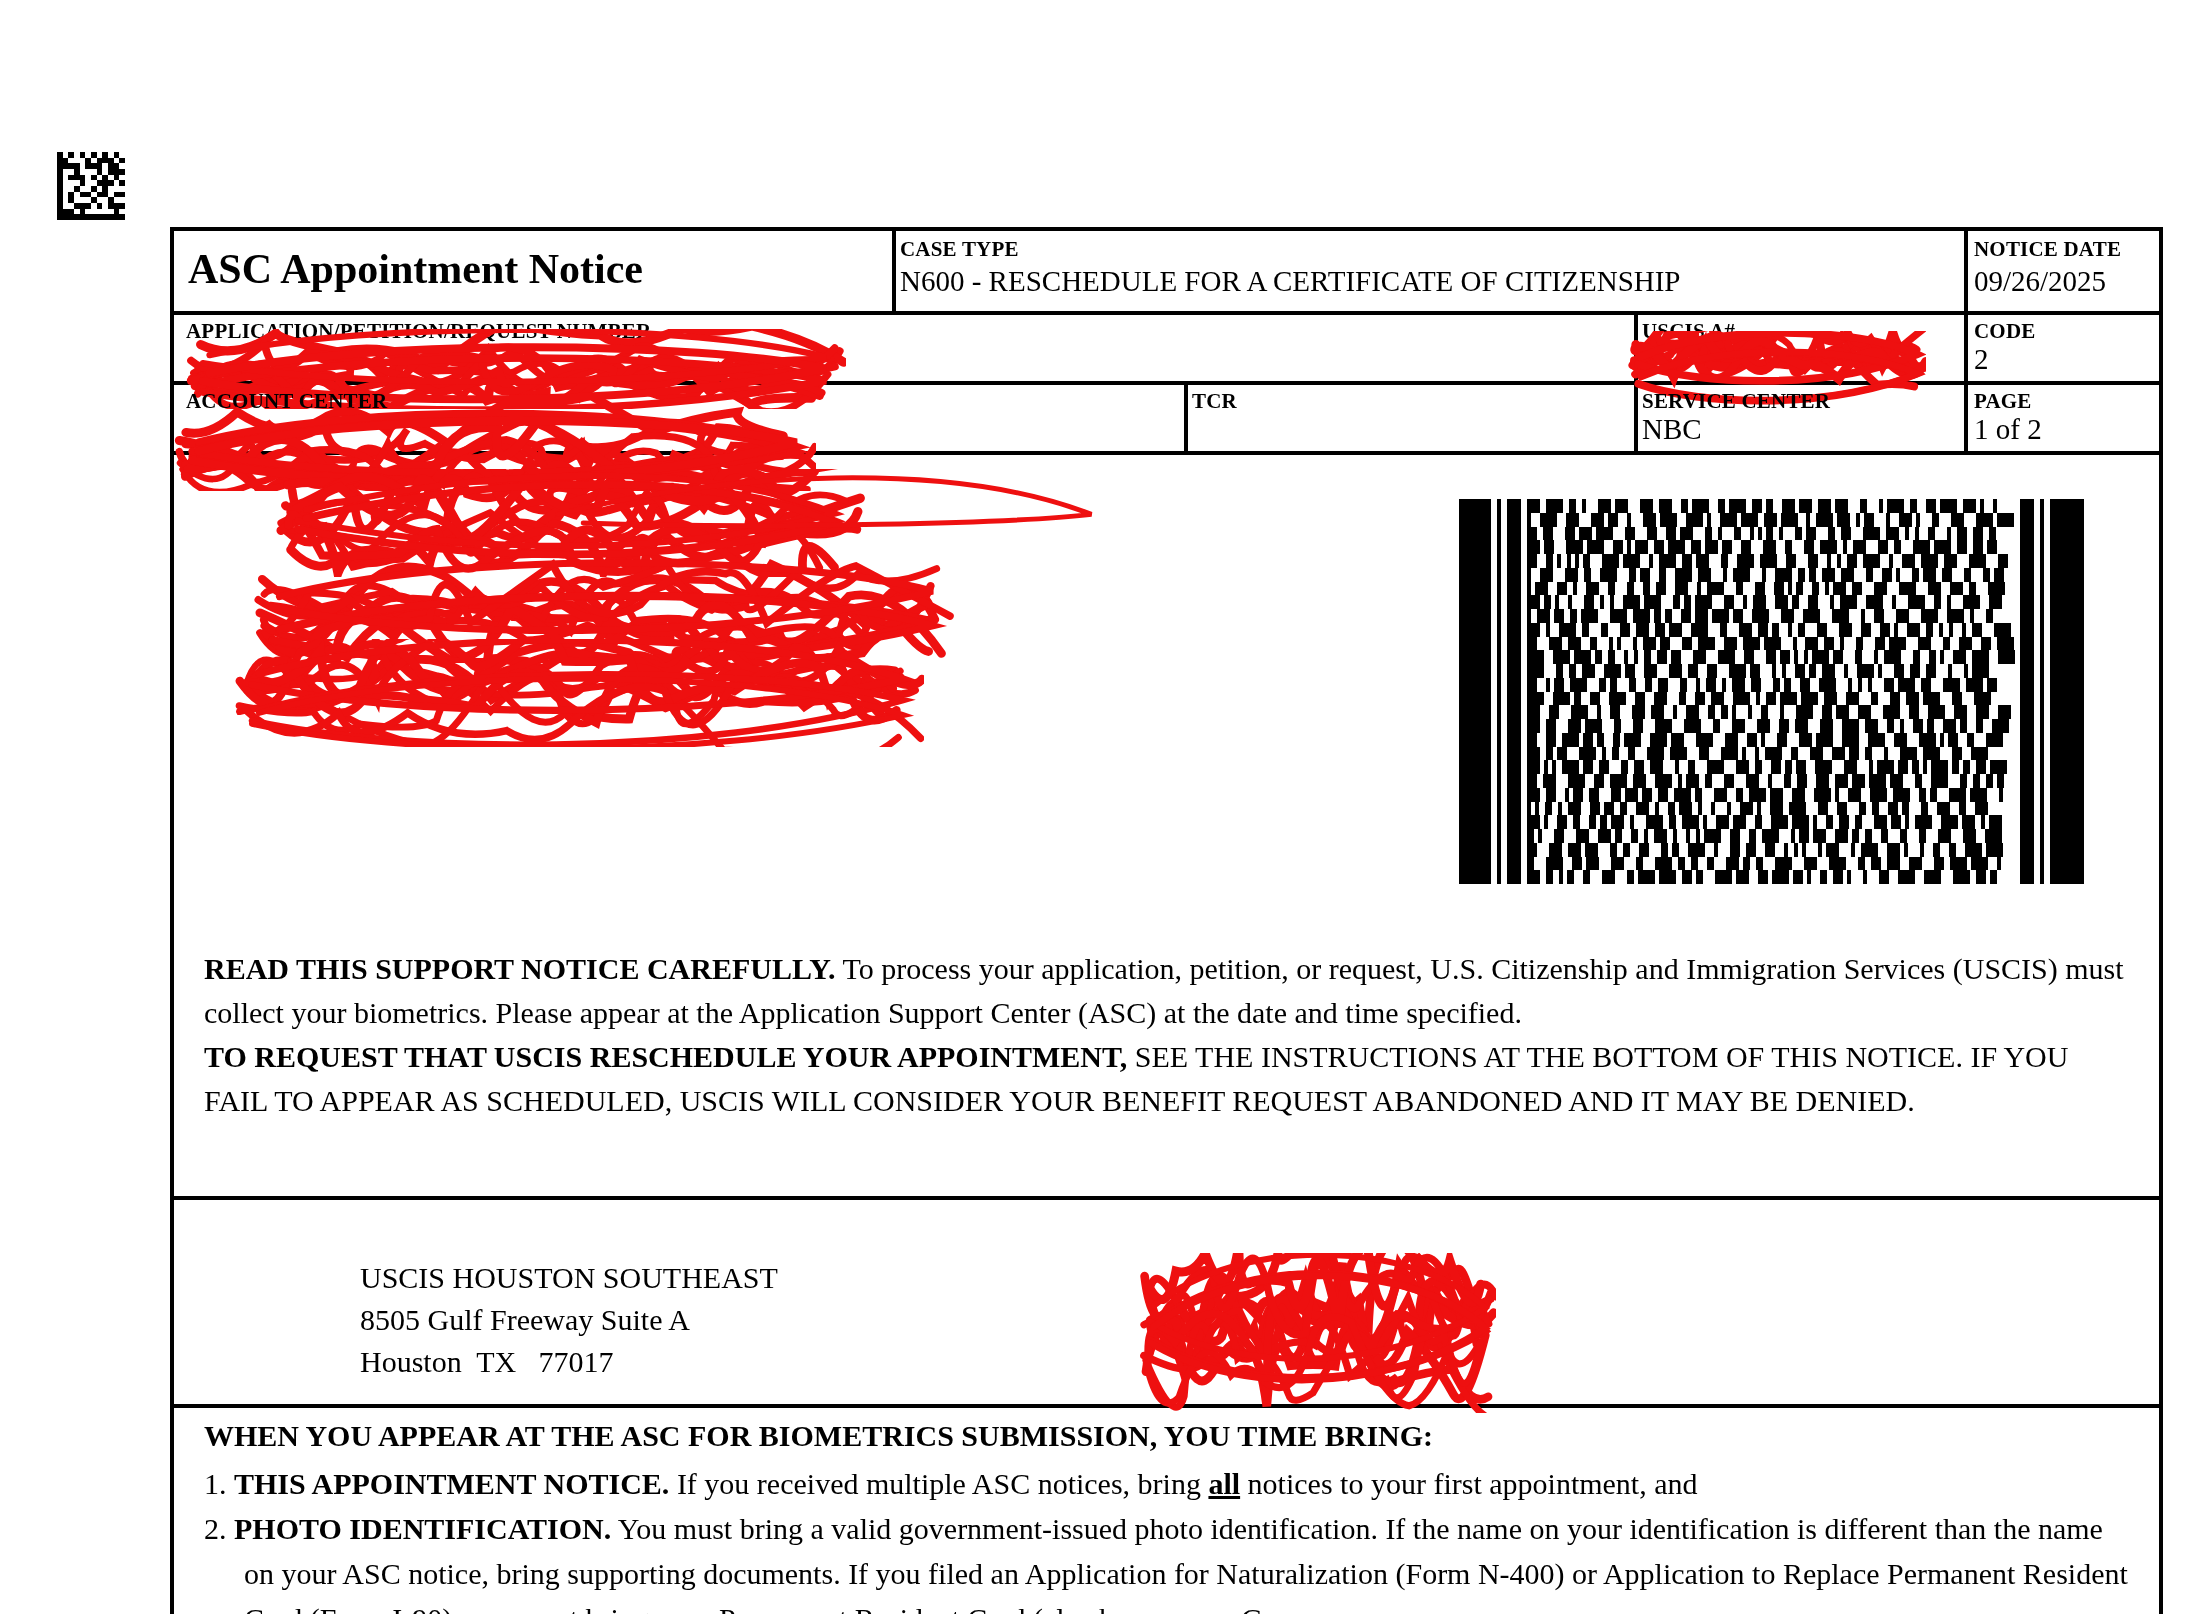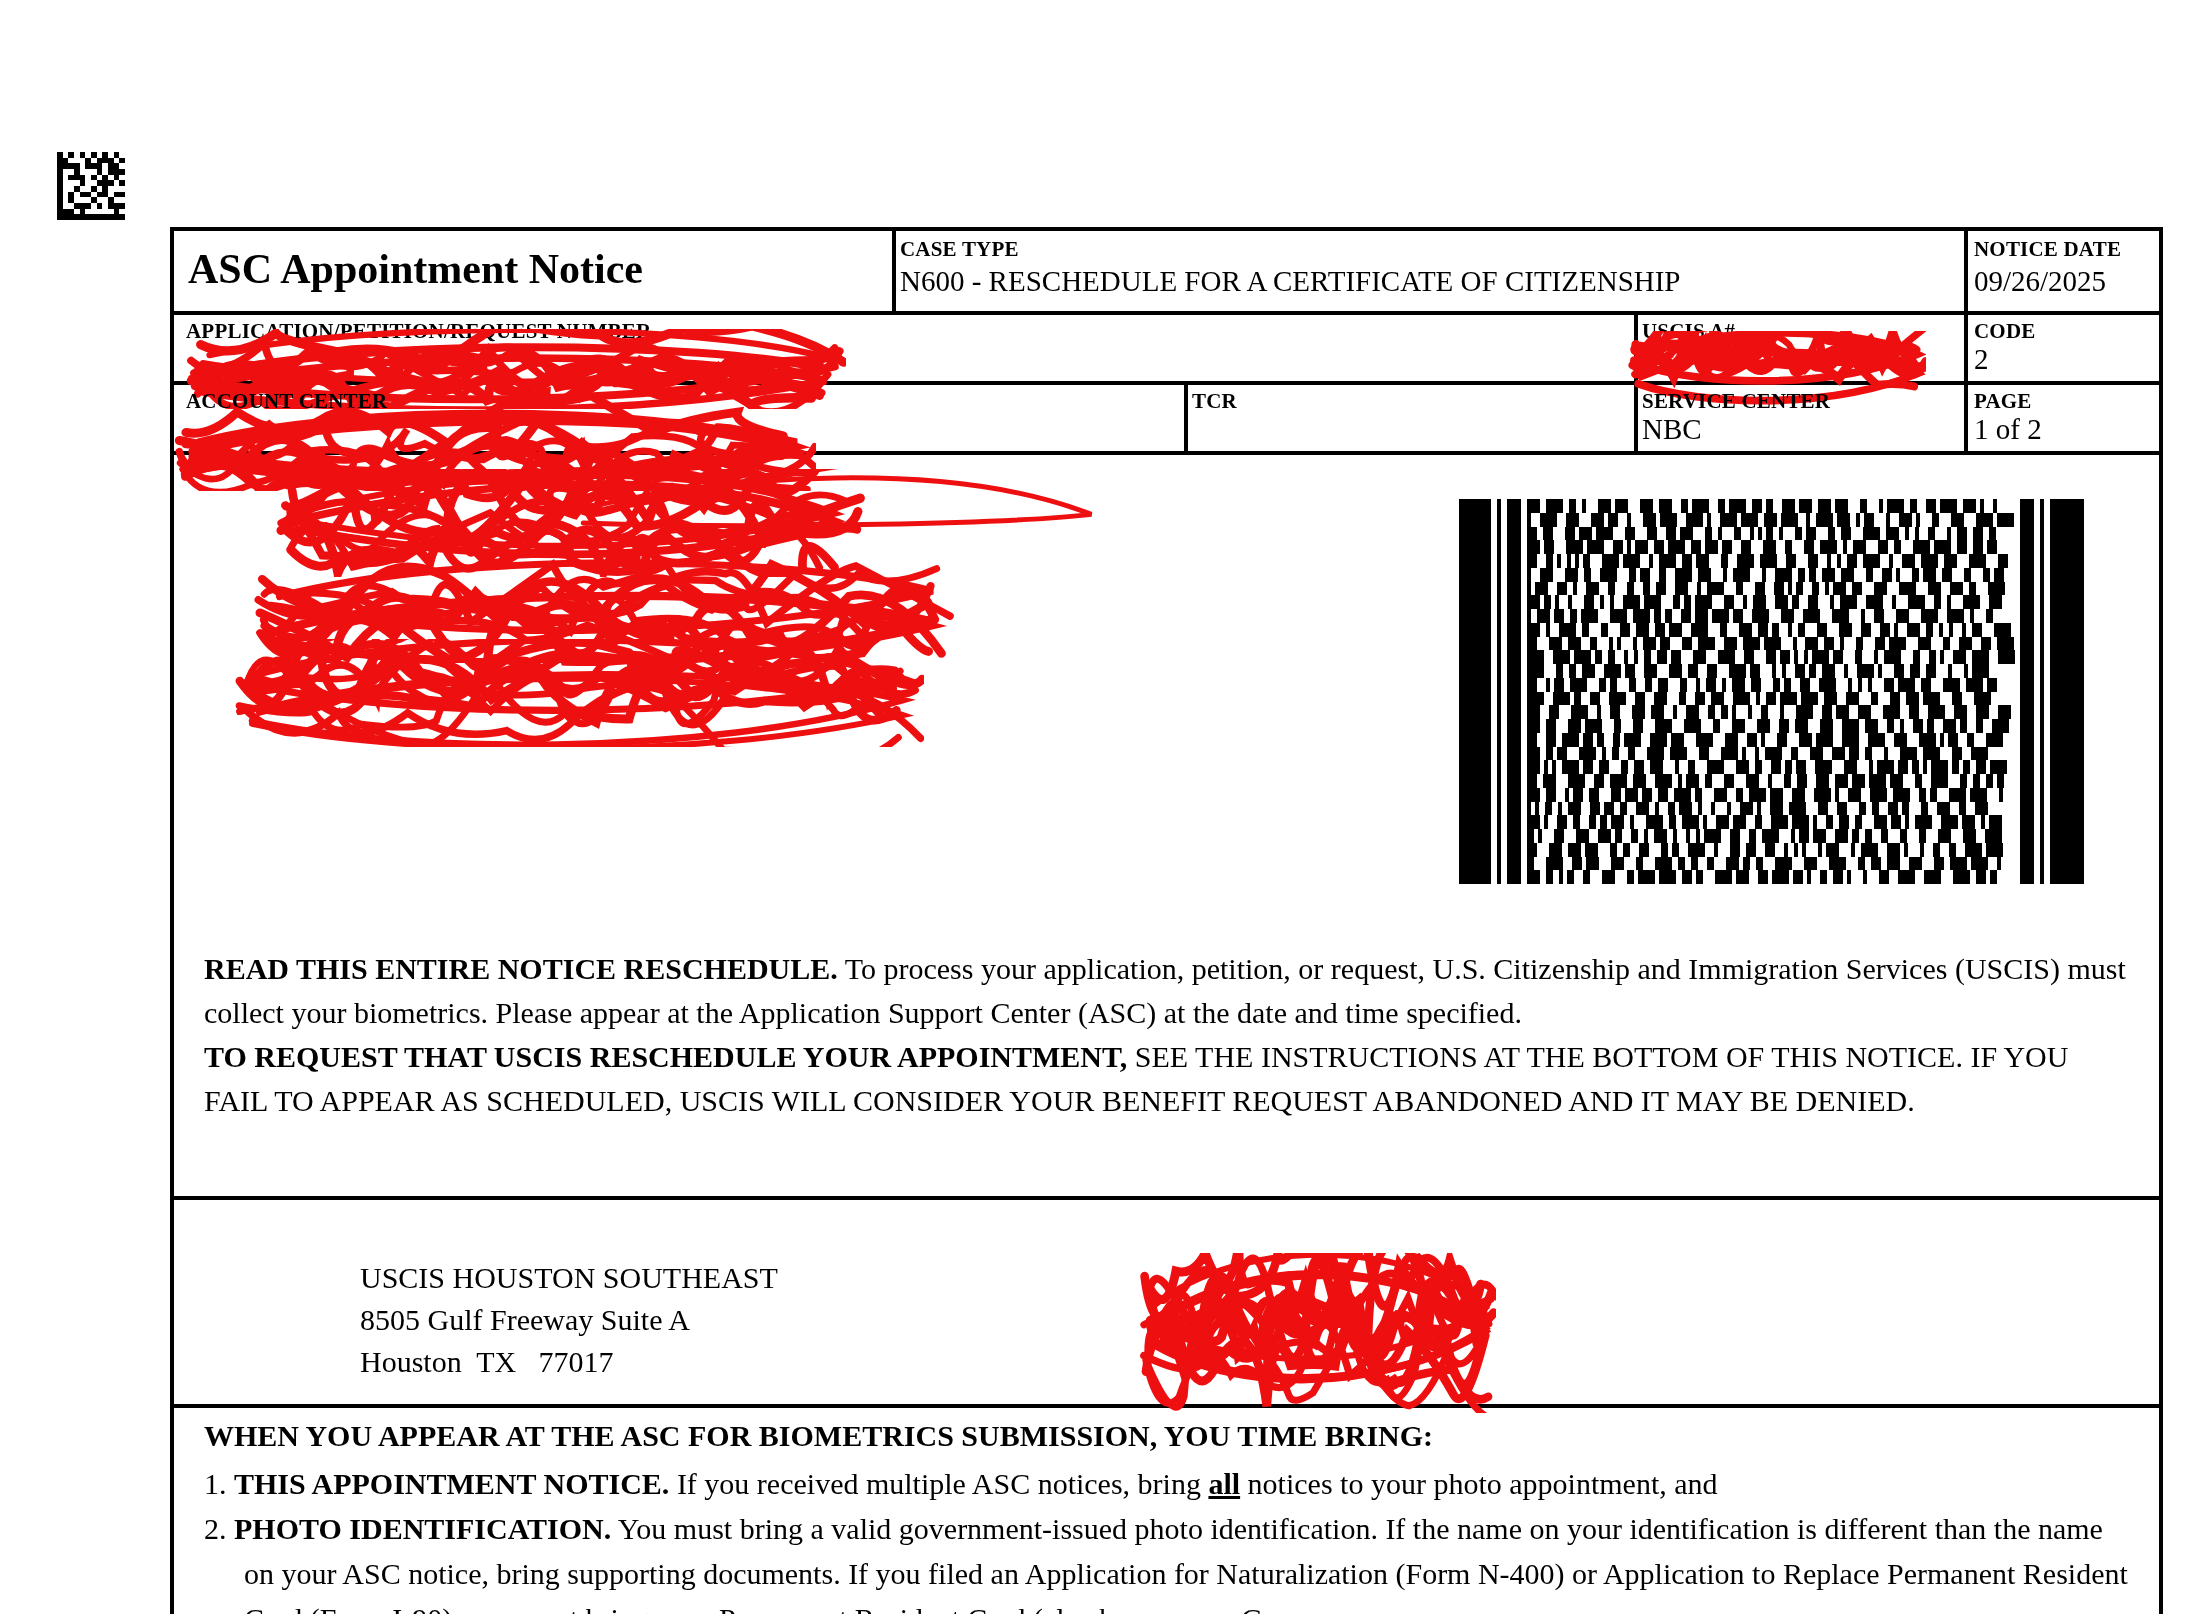--- a/index.html
+++ b/index.html
@@ -2167,21 +2167,21 @@
           <span style="display: block; height: 100%; width: 14px; background: rgb(255, 255, 255);"></span>
           <span style="display: block; height: 100%; width: 14px; background: rgb(0, 0, 0);"></span>
           <span style="display: block; height: 100%; width: 6px; background: rgb(255, 255, 255);"></span>
           <span style="display: block; height: 100%; width: 4px; background: rgb(0, 0, 0);"></span>
           <span style="display: block; height: 100%; width: 6px; background: rgb(255, 255, 255);"></span>
           <span style="display: block; height: 100%; width: 34px; background: rgb(0, 0, 0);"></span>
         </div>
       </div>
 
     <div class="abs body-text" style="left:30px;top:716px;width:1935px;">
-      <span class="b">READ THIS ENTIRE NOTICE RESCHEDULE.</span><span> To process your application, petition, or request, U.S. Citizenship and Immigration Services (USCIS) must collect your biometrics. Please appear at the Application Support Center (ASC) at the date and time specified.</span>
+      <span class="b">READ THIS SUPPORT NOTICE CAREFULLY.</span><span> To process your application, petition, or request, U.S. Citizenship and Immigration Services (USCIS) must collect your biometrics. Please appear at the Application Support Center (ASC) at the date and time specified.</span>
     </div>
     <div class="abs body-text" style="left:30px;top:804px;width:1935px;">
       <span class="b">TO REQUEST THAT USCIS RESCHEDULE YOUR APPOINTMENT,</span><span> SEE THE INSTRUCTIONS AT THE BOTTOM OF THIS NOTICE. IF YOU FAIL TO APPEAR AS SCHEDULED, USCIS WILL CONSIDER YOUR BENEFIT REQUEST ABANDONED AND IT MAY BE DENIED.</span>
     </div>
 
     <div class="abs addr-line" style="left:186px;top:1026px;">USCIS HOUSTON SOUTHEAST</div>
     <div class="abs addr-line" style="left:186px;top:1068px;">8505 Gulf Freeway Suite A</div>
     <div class="abs addr-line" style="left:186px;top:1110px;">Houston  TX   77017</div>
 
     <div class="scrib" style="left:962px;top:1022px;width:360px;height:160px;"><svg width="360" height="160" viewBox="0 0 360 160">
@@ -2201,21 +2201,21 @@
           <path d="M10.4,110.1 Q23.1,165.5 43.1,144.2 Q68.4,67.2 95.0,122.2 Q111.0,105.5 128.5,129.1 Q159.6,150.6 175.5,86.6 Q185.1,51.9 215.4,69.6 Q246.7,148.0 273.1,152.8 Q292.0,148.4 313.1,95.2 Q328.5,168.4 344.5,89.6" fill="none" stroke="#ee1010" stroke-width="7.066290196729824" stroke-linecap="round"></path>
           <path d="M18.0,71.0 C108.0,-1.0 279.4,7.0 349.2,77.9 C244.4,143.0 90.0,135.0 14.4,87.0" fill="none" stroke="#ee1010" stroke-width="7.614675343153067" stroke-linecap="round"></path>
           <path d="M18.0,52.5 C108.0,-19.5 279.4,-11.5 349.2,54.7 C244.4,124.5 90.0,116.5 14.4,68.5" fill="none" stroke="#ee1010" stroke-width="6.111781116575003" stroke-linecap="round"></path>
           <path d="M18.0,73.6 C108.0,1.6 279.4,9.6 349.2,75.3 C244.4,145.6 90.0,137.6 14.4,89.6" fill="none" stroke="#ee1010" stroke-width="7.069694578764029" stroke-linecap="round"></path>
         </svg></div>
 
     <div class="abs head30" style="left:30px;top:1188px;">WHEN YOU APPEAR AT THE ASC FOR BIOMETRICS SUBMISSION, YOU TIME BRING:</div>
     <div class="abs" style="left:0;top:1230px;width:1965px;">
       <div class="item">
         <span>1.</span>
-        <span class="b">THIS APPOINTMENT NOTICE.</span><span> If you received multiple ASC notices, bring </span><span class="allu">all</span><span> notices to your photo appointment, and</span>
+        <span class="b">THIS APPOINTMENT NOTICE.</span><span> If you received multiple ASC notices, bring </span><span class="allu">all</span><span> notices to your first appointment, and</span>
       </div>
       <div class="item">
         <span>2.</span>
         <span class="b">PHOTO IDENTIFICATION.</span><span> You must bring a valid government-issued photo identification. If the name on your identification is different than the name on your ASC notice, bring supporting documents. If you filed an Application for Naturalization (Form N-400) or Application to Replace Permanent Resident Card (Form I-90), you must bring your Permanent Resident Card (also known as a Green</span>
       </div>
     </div>
 
   </div>
 </div>
 

